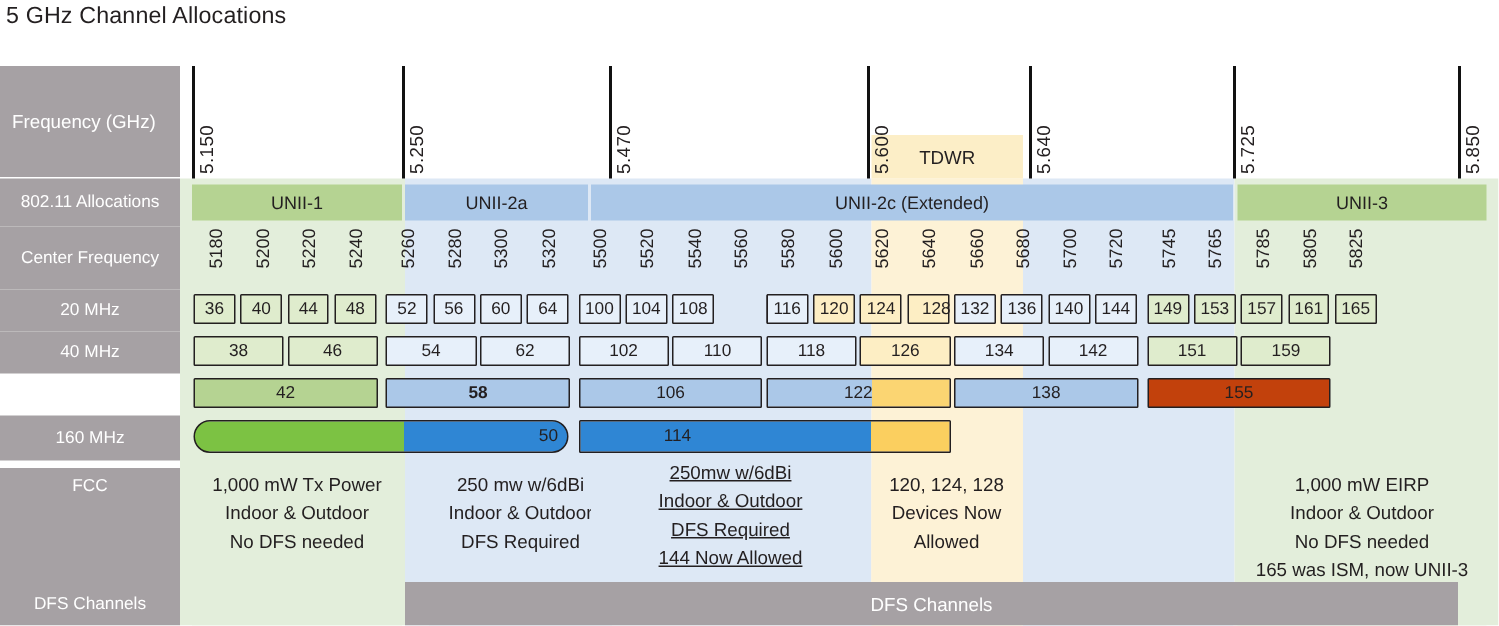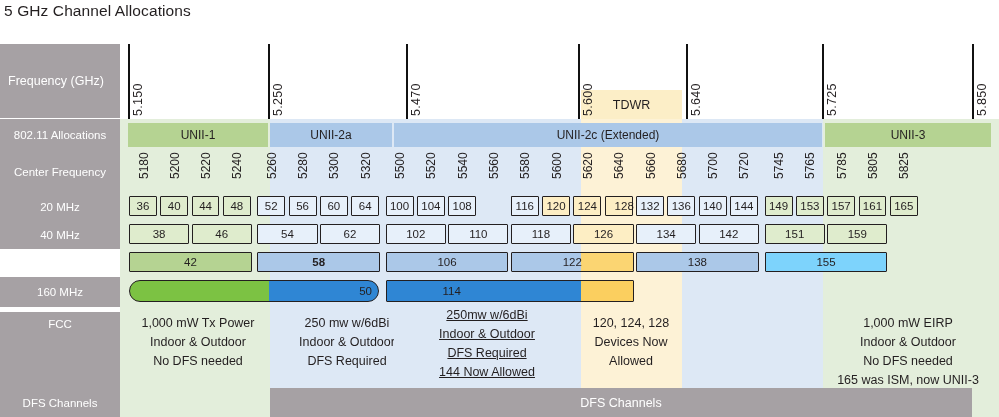--- a/index.html
+++ b/index.html
@@ -200,21 +200,21 @@
         <div class="chbox" style="left: 578.64px; top: 224px; width: 60.2px; height: 20px; background: rgb(231, 240, 250);">142</div>
         <div class="chbox" style="left: 644.62px; top: 224px; width: 60.2px; height: 20px; background: rgb(223, 236, 205);">151</div>
         <div class="chbox" style="left: 707.22px; top: 224px; width: 60.2px; height: 20px; background: rgb(223, 236, 205);">159</div>
       </div>
     <div id="row80">
         <div class="chbox" style="left: 9px; top: 252px; width: 122.8px; height: 20px; background: rgb(181, 211, 146);">42</div>
         <div class="chbox" style="left: 137.32px; top: 252px; width: 122.8px; height: 20px; background: rgb(171, 200, 232); font-weight: bold;">58</div>
         <div class="chbox" style="left: 265.64px; top: 252px; width: 122.8px; height: 20px; background: rgb(171, 200, 232);">106</div>
         <div class="chbox" style="left: 390.84px; top: 252px; width: 122.8px; height: 20px; background: linear-gradient(to right, rgb(171, 200, 232) 0px, rgb(171, 200, 232) 57.1336%, rgb(251, 213, 114) 57.1336%, rgb(251, 213, 114) 100%);">122</div>
         <div class="chbox" style="left: 516.04px; top: 252px; width: 122.8px; height: 20px; background: rgb(171, 200, 232);">138</div>
-        <div class="chbox" style="left: 644.62px; top: 252px; width: 122.8px; height: 20px; background: #7dd3fc;">155</div>
+        <div class="chbox" style="left: 644.62px; top: 252px; width: 122.8px; height: 20px; background: #c2410c;">155</div>
       </div>
     <div id="row160">
         <div class="chbox b160" style="left: 9px; top: 280px; width: 250px; height: 22px; background: linear-gradient(to right, rgb(124, 194, 67) 0px, rgb(124, 194, 67) 56.1485%, rgb(47, 134, 212) 56.1485%, rgb(47, 134, 212) 100%); justify-content: flex-end; padding-right: 6px; border-radius: 11px;">50</div>
         <div class="chbox b160" style="left: 265.64px; top: 280px; width: 248px; height: 22px; background: linear-gradient(to right, rgb(47, 134, 212) 0px, rgb(47, 134, 212) 78.7742%, rgb(251, 207, 95) 78.7742%, rgb(251, 207, 95) 100%); justify-content: center; padding-right: 116px;">114</div>
       </div>
     <div id="fccrow">
         <div class="fcc" style="left: 8px; top: 312px; width: 140px; height: 105px; background: rgb(227, 238, 219);">
           <div>1,000 mW Tx Power</div>
           <div>Indoor &amp; Outdoor</div>
           <div>No DFS needed</div>

